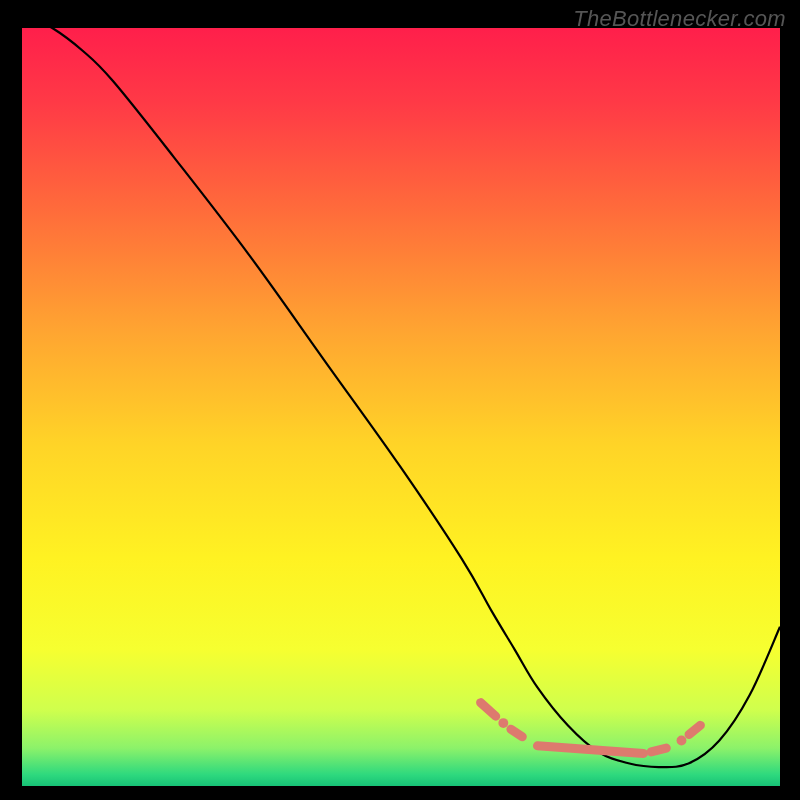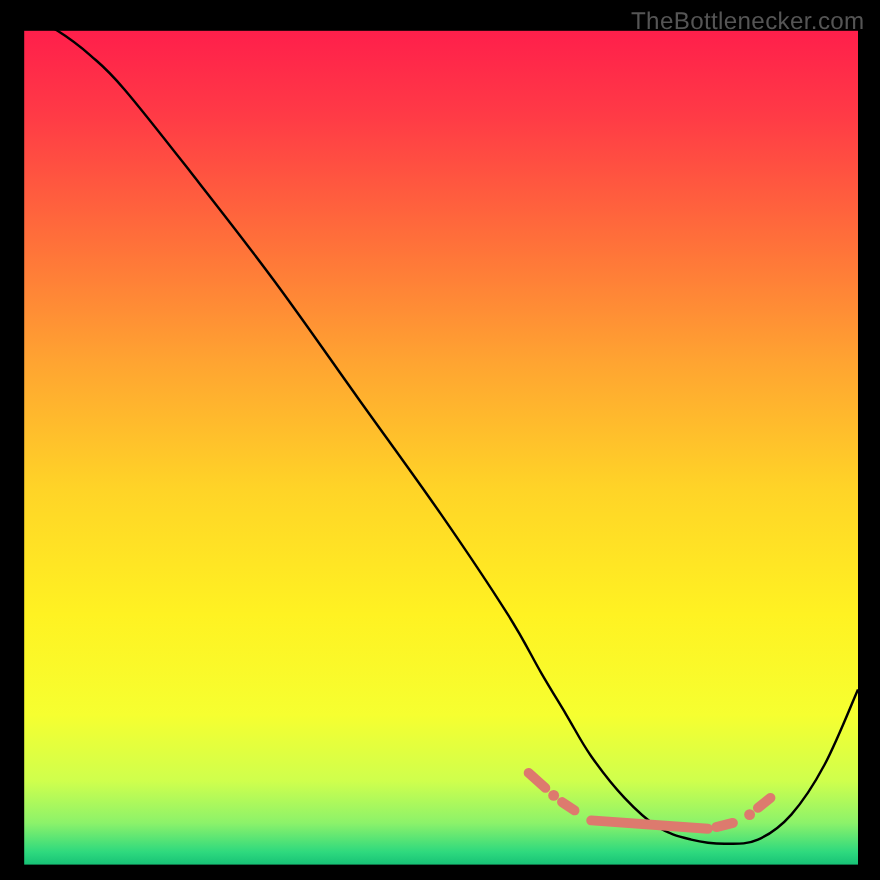--- a/index.html
+++ b/index.html
@@ -19,20 +19,21 @@
   }
   .watermark {
     position: absolute;
     top: 6px;
     right: 14px;
     color: #555;
     font-size: 22px;
     font-weight: 500;
     letter-spacing: 0.3px;
     z-index: 10;
+    font-style: italic;
   }
   .plot {
     position: absolute;
     left: 22px;
     top: 28px;
     width: 758px;
     height: 758px;
   }
   .gradient {
     position: absolute;

